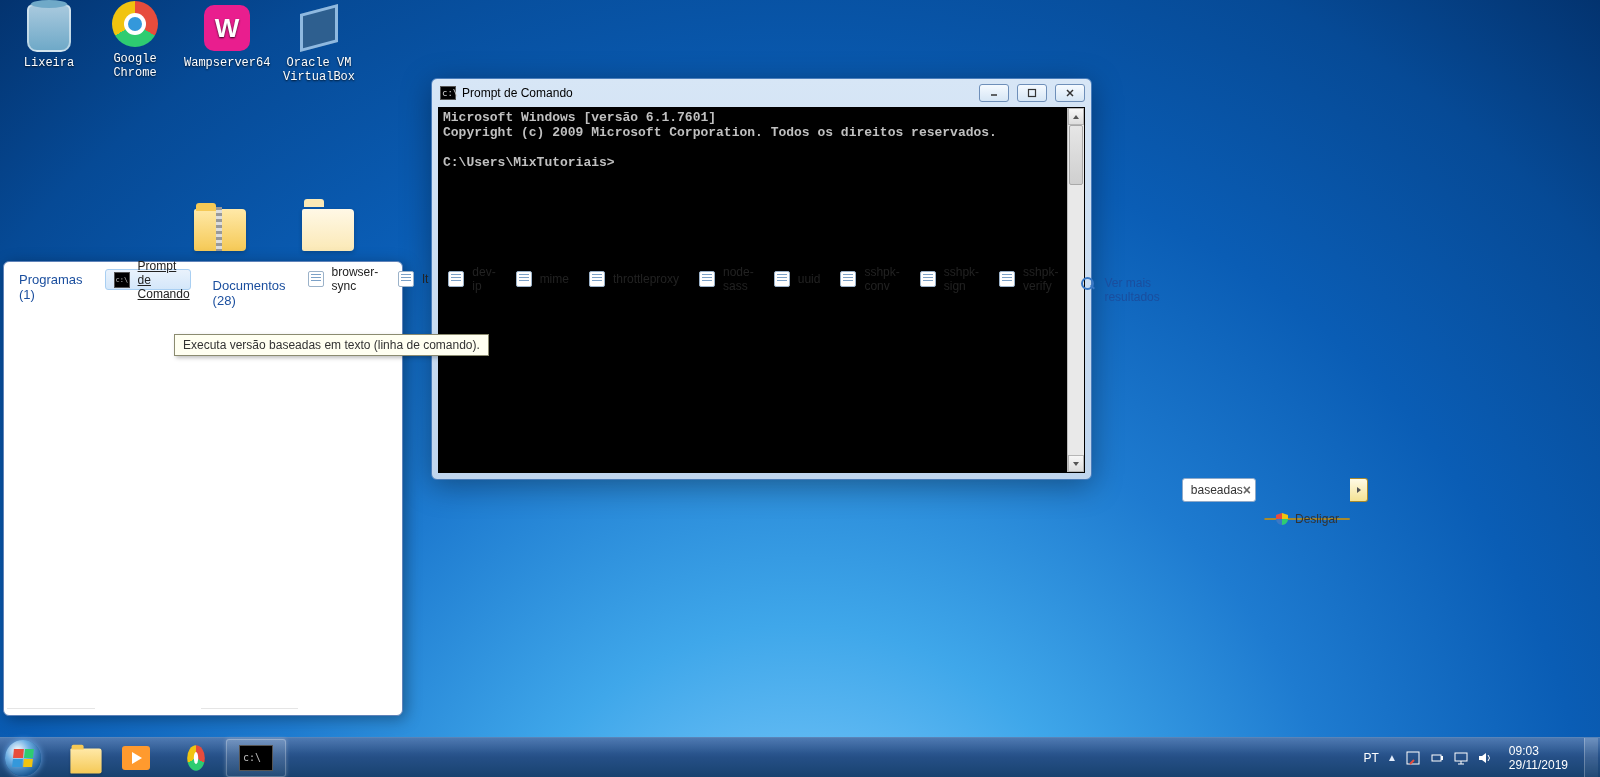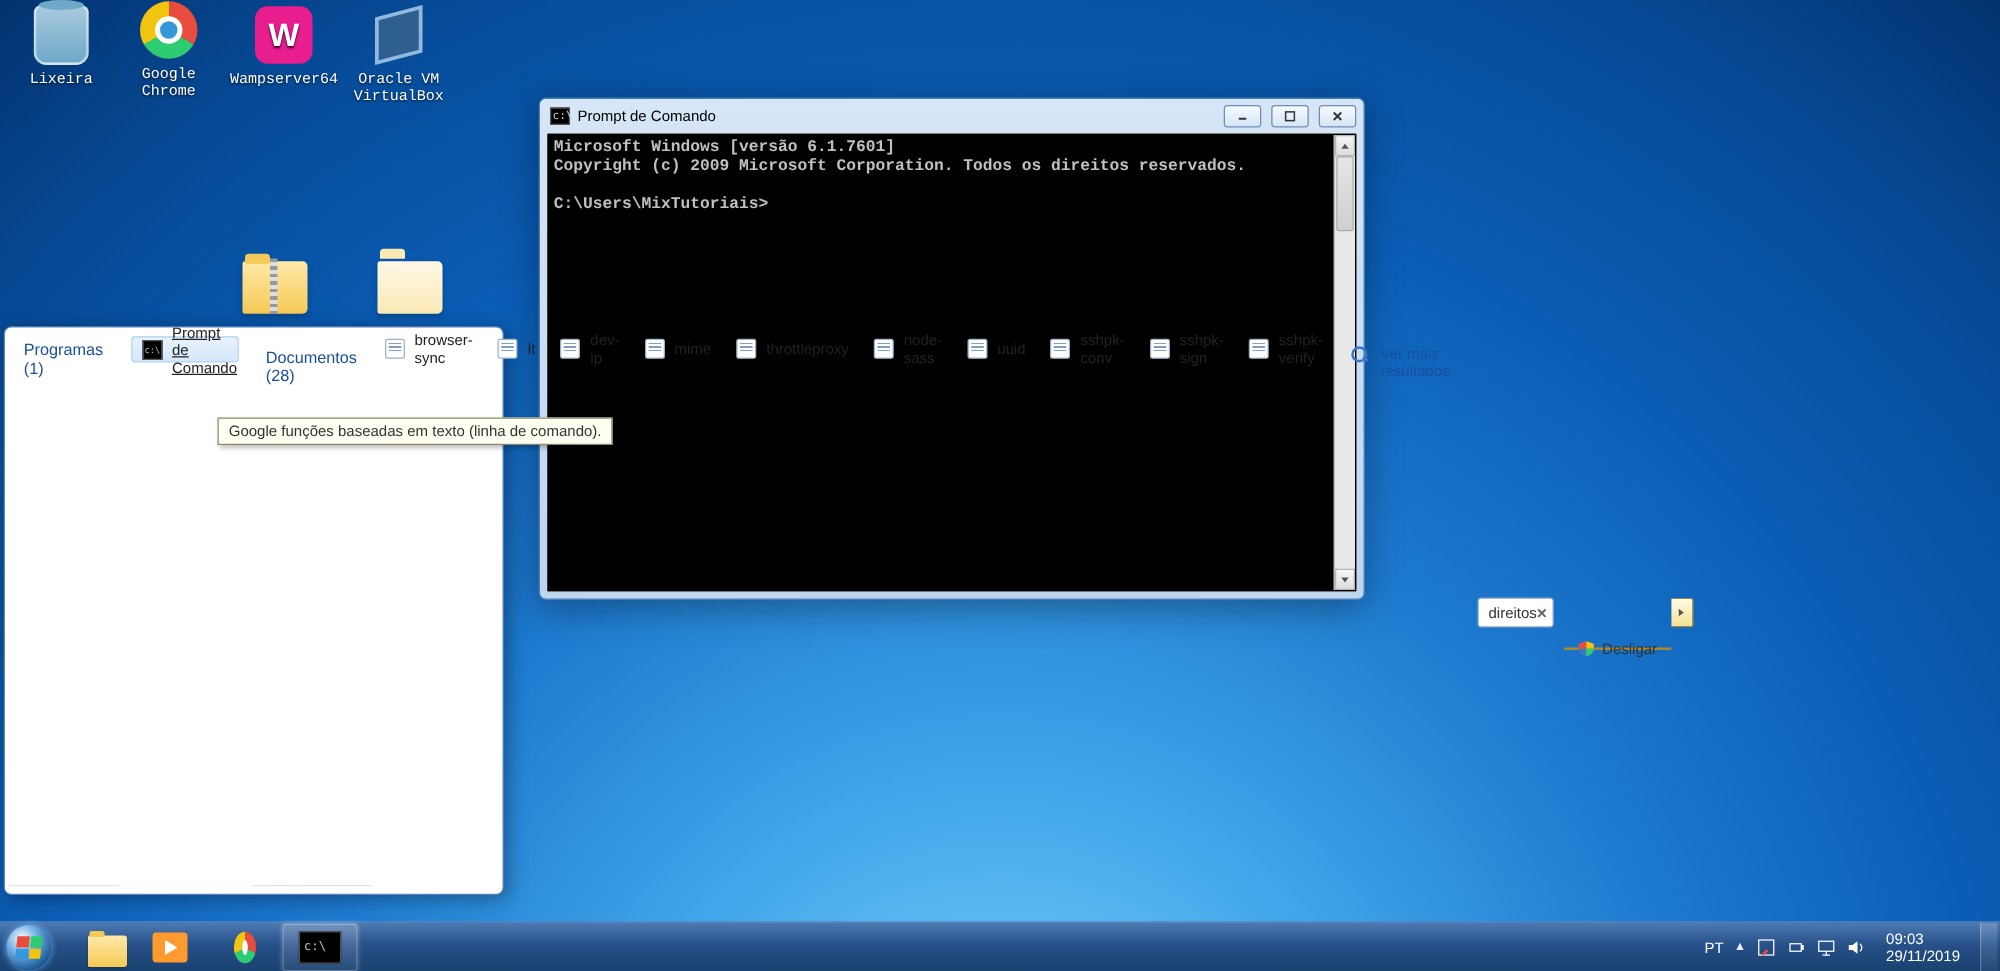--- a/index.html
+++ b/index.html
@@ -223,21 +223,21 @@
   <div class="panel-spacer"></div>
   <div style="border-top:1px solid #e5e5e5;"></div>
   <div class="more-results">
     <div class="ricon search"></div>
     <span>Ver mais resultados</span>
   </div>
   <div style="border-top:1px solid #e5e5e5;margin-bottom:6px;"></div>
 
   <div class="panel-bottom">
     <div class="search-box">
-      <span class="stext">direitos</span>
+      <span class="stext">baseadas</span>
       <span class="clear">×</span>
     </div>
     <div class="shutdown">
       <div class="shutdown-btn">
         <svg class="shield" viewBox="0 0 14 14">
           <path d="M7 1 L13 3 V7 C13 10 10 13 7 13 C4 13 1 10 1 7 V3 Z" fill="#3b78c4"></path>
           <path d="M7 1 L13 3 V7 H7 Z" fill="#f1c40f"></path>
           <path d="M7 7 H13 C13 10 10 13 7 13 Z" fill="#2ecc71"></path>
           <path d="M7 1 L1 3 V7 H7 Z" fill="#e74c3c"></path>
         </svg>
@@ -246,21 +246,21 @@
       <div class="shutdown-arrow">
         <svg width="8" height="8" viewBox="0 0 8 8">
             <polygon points="2,1 6,4 2,7" fill="#555"></polygon>
           </svg>
       </div>
     </div>
   </div>
 </div>
 
 <div class="tooltip" style="left:174px;top:334px;">
-  <span>Google funções baseadas em texto (linha de comando).</span>
+  <span>Executa versão baseadas em texto (linha de comando).</span>
 </div>
 
 <div class="taskbar">
   <div class="start-orb">
     <div class="orb">
         <div class="winflag">
           <div></div>
           <div></div>
           <div></div>
           <div></div>

